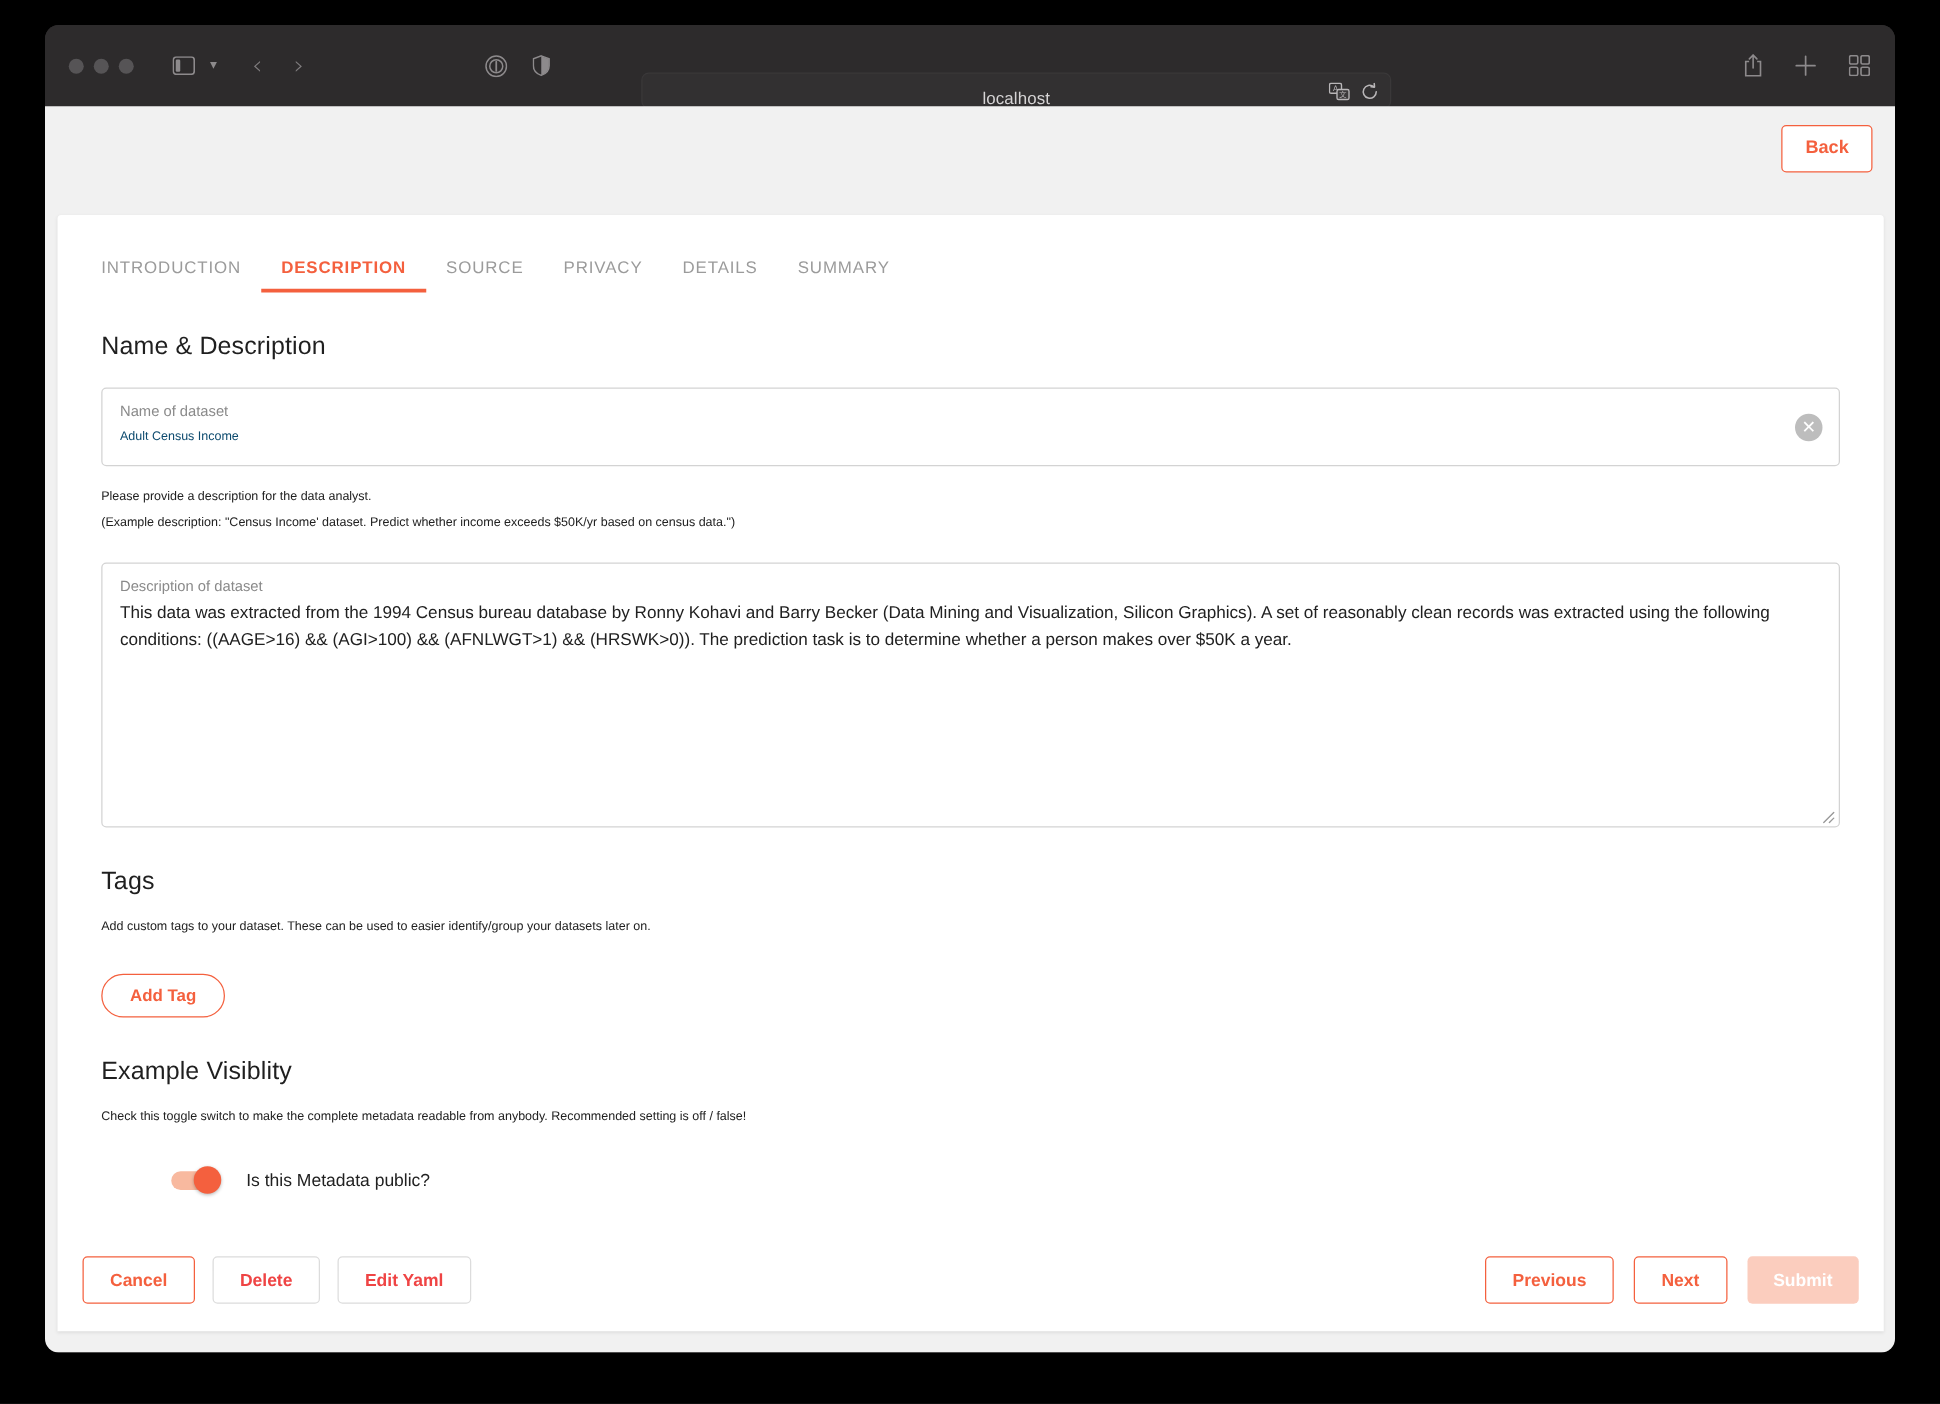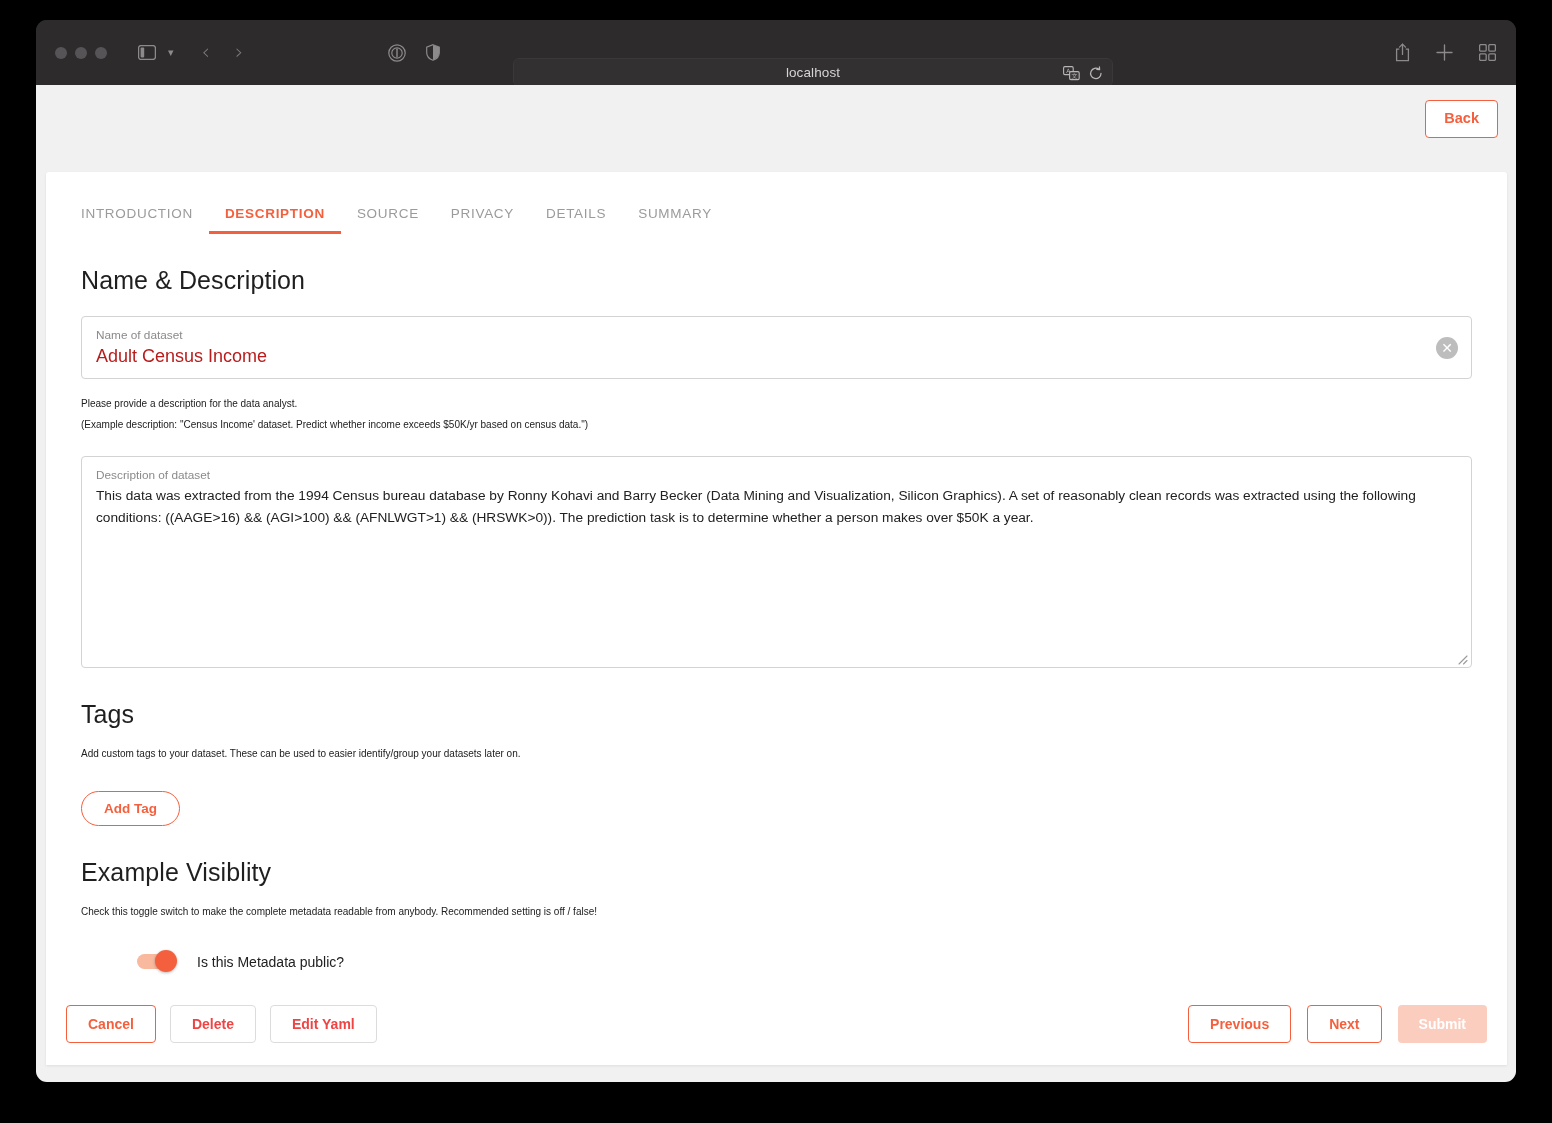--- a/index.html
+++ b/index.html
@@ -44,21 +44,21 @@
 
   .mid-icons { display: flex; align-items: center; gap: 20px; margin-left: 145px; }
 
   .url-bar {
     position: absolute;
     left: 477px; top: 38px;
     width: 600px; height: 29px;
     background: #323031;
     border: 1px solid #3a3839;
     border-radius: 6px;
-    display: flex; align-items: center; justify-content: center;
+    display: flex; align-items: flex-end; justify-content: center;
   }
   .url-text { color: #d6d4d5; font-size: 13.5px; letter-spacing: .1px; }
   .url-right { position: absolute; right: 9px; top: 0; height: 29px; display: flex; align-items: center; gap: 9px; }
 
   .tb-right { position: absolute; right: 20px; top: 0; height: 65px; display: flex; align-items: center; gap: 26px; }
 
   
   .page {
     position: absolute;
     left: 0; top: 65px;
@@ -119,21 +119,21 @@
     content: "";
     position: absolute;
     left: 0; right: 0; bottom: 0;
     height: 3px;
     background: #f4603e;
   }
   .tab.active:first-child::after { left: 0; }
 
   
   .section-title {
-    font-size: 25px;
+    font-size: 20px;
     color: #1f1f1f;
     font-weight: normal;
     margin: 32px 0 0 0;
     letter-spacing: .1px;
   }
   .helper {
     font-size: 10px;
     color: #212121;
     line-height: 21px;
     margin-top: 14px;
@@ -142,21 +142,21 @@
   
   .field {
     position: relative;
     margin-top: 21px;
     border: 1px solid #d3d3d3;
     border-radius: 4px;
     background: #fff;
     padding: 10px 16px 11px 14px;
   }
   .field-label { font-size: 11.8px; color: #8a8a8a; line-height: 16px; }
-  .field-value { font-size: 18px; color: #b91c1c; line-height: 22px; margin-top: 2px; }
+  .field-value { font-size: 10px; color: #0c4a6e; line-height: 22px; margin-top: 2px; }
 
   .clear-icon {
     position: absolute;
     right: 13px; top: 50%;
     transform: translateY(-50%);
     width: 22px; height: 22px;
     border-radius: 50%;
     background: #bdbdbd;
     color: #ffffff;
     display: flex; align-items: center; justify-content: center;
@@ -190,21 +190,21 @@
     height: 35px;
     padding: 0 22px;
     font-size: 13.5px;
     font-weight: bold;
     display: inline-flex; align-items: center; justify-content: center;
     cursor: pointer;
     font-family: "Liberation Sans", sans-serif;
   }
 
   
-  .toggle-row { display: flex; margin-top: 32px; margin-left: 18px; padding-left: 38px; }
+  .toggle-row { display: flex; align-items: center; margin-top: 32px; margin-left: 18px; padding-left: 38px; }
   .toggle {
     position: relative;
     width: 38px; height: 15px;
     border-radius: 8px;
     background: #f8b99f;
     cursor: pointer;
   }
   .toggle .knob {
     position: absolute;
     right: -2px; top: -4px;

